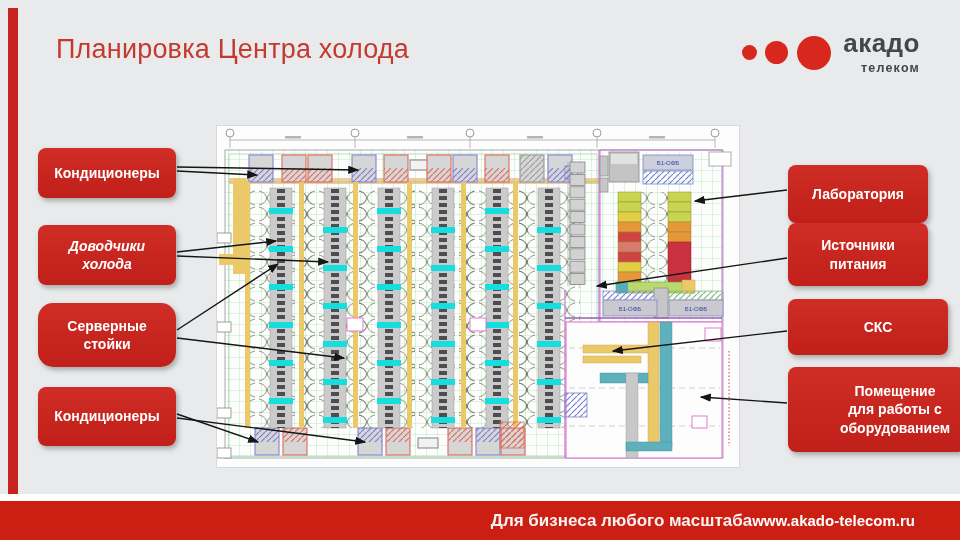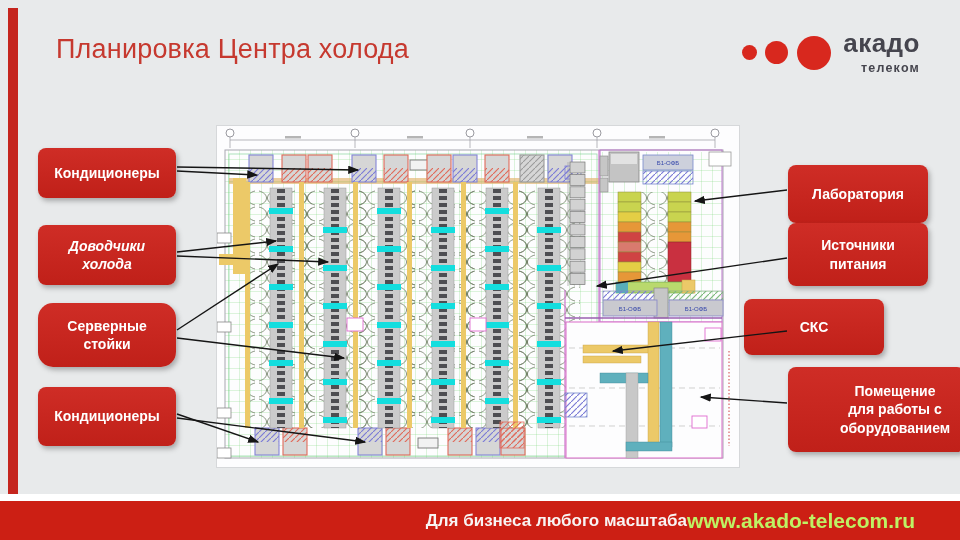--- a/index.html
+++ b/index.html
@@ -27,30 +27,30 @@
   .co{position:absolute;background:linear-gradient(#cf2d26,#c02019);border-radius:8px;
       color:#fff;font-size:14px;font-weight:bold;display:flex;align-items:center;
       justify-content:center;text-align:center;white-space:pre-line;line-height:1.3;
       box-shadow:2px 3px 5px rgba(50,50,50,.35);}
   .c0{left:38px;top:148px;width:138px;height:50px;}
   .c1{left:38px;top:225px;width:138px;height:60px;font-style:italic;}
   .c2{left:38px;top:303px;width:138px;height:64px;border-radius:15px;}
   .c3{left:38px;top:387px;width:138px;height:59px;}
   .c4{left:788px;top:153px;width:140px;height:58px;margin-top:12px;}
   .c5{left:788px;top:223px;width:140px;height:63px;}
-  .c6{left:744px;top:299px;width:140px;height:56px;}
+  .c6{left:788px;top:299px;width:140px;height:56px;padding-left:20px;}
   .c7{left:788px;top:367px;width:140px;height:85px;padding-left:37px;}
   
   #arrows{position:absolute;left:0;top:0;pointer-events:none;}
   
   .footer-gap{position:absolute;left:0;top:494px;width:960px;height:7px;background:#ffffff;}
   .footer{position:absolute;left:0;top:501px;width:960px;height:39px;background:#cc1f14;
           display:flex;align-items:center;justify-content:flex-end;}
   .tagline{margin-left:44px;font-size:17px;font-weight:600;color:#f8f4f3;}
-  .url{margin-right:45px;font-size:21px;font-weight:600;color:#bef264;}
+  .url{margin-right:45px;font-size:15px;font-weight:600;color:#ffffff;}
 </style>
 </head>
 <body>
 
 <div class="stripe"></div>
 <div class="title">Планировка Центра холода</div>
 
 <div class="logo">
   <span class="dots">
     <span class="dot d1"></span>

